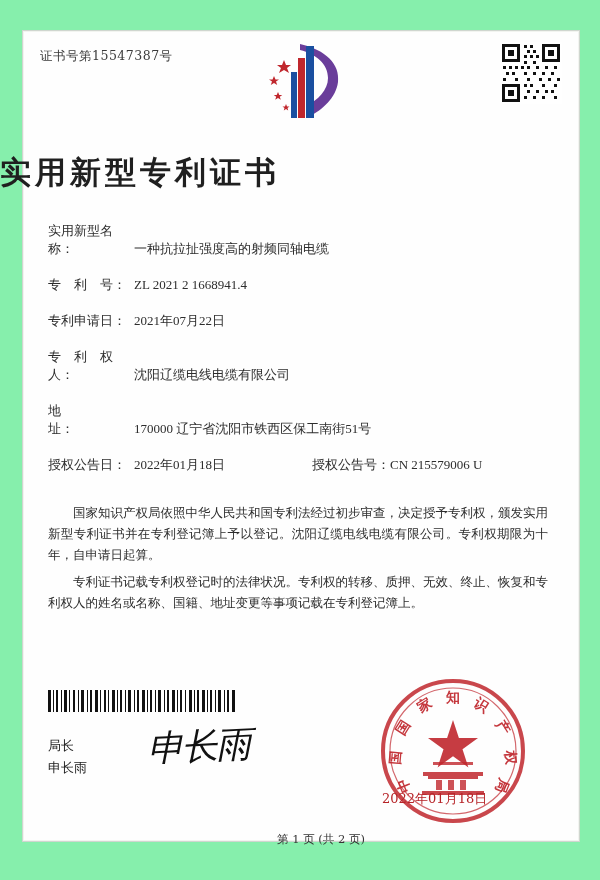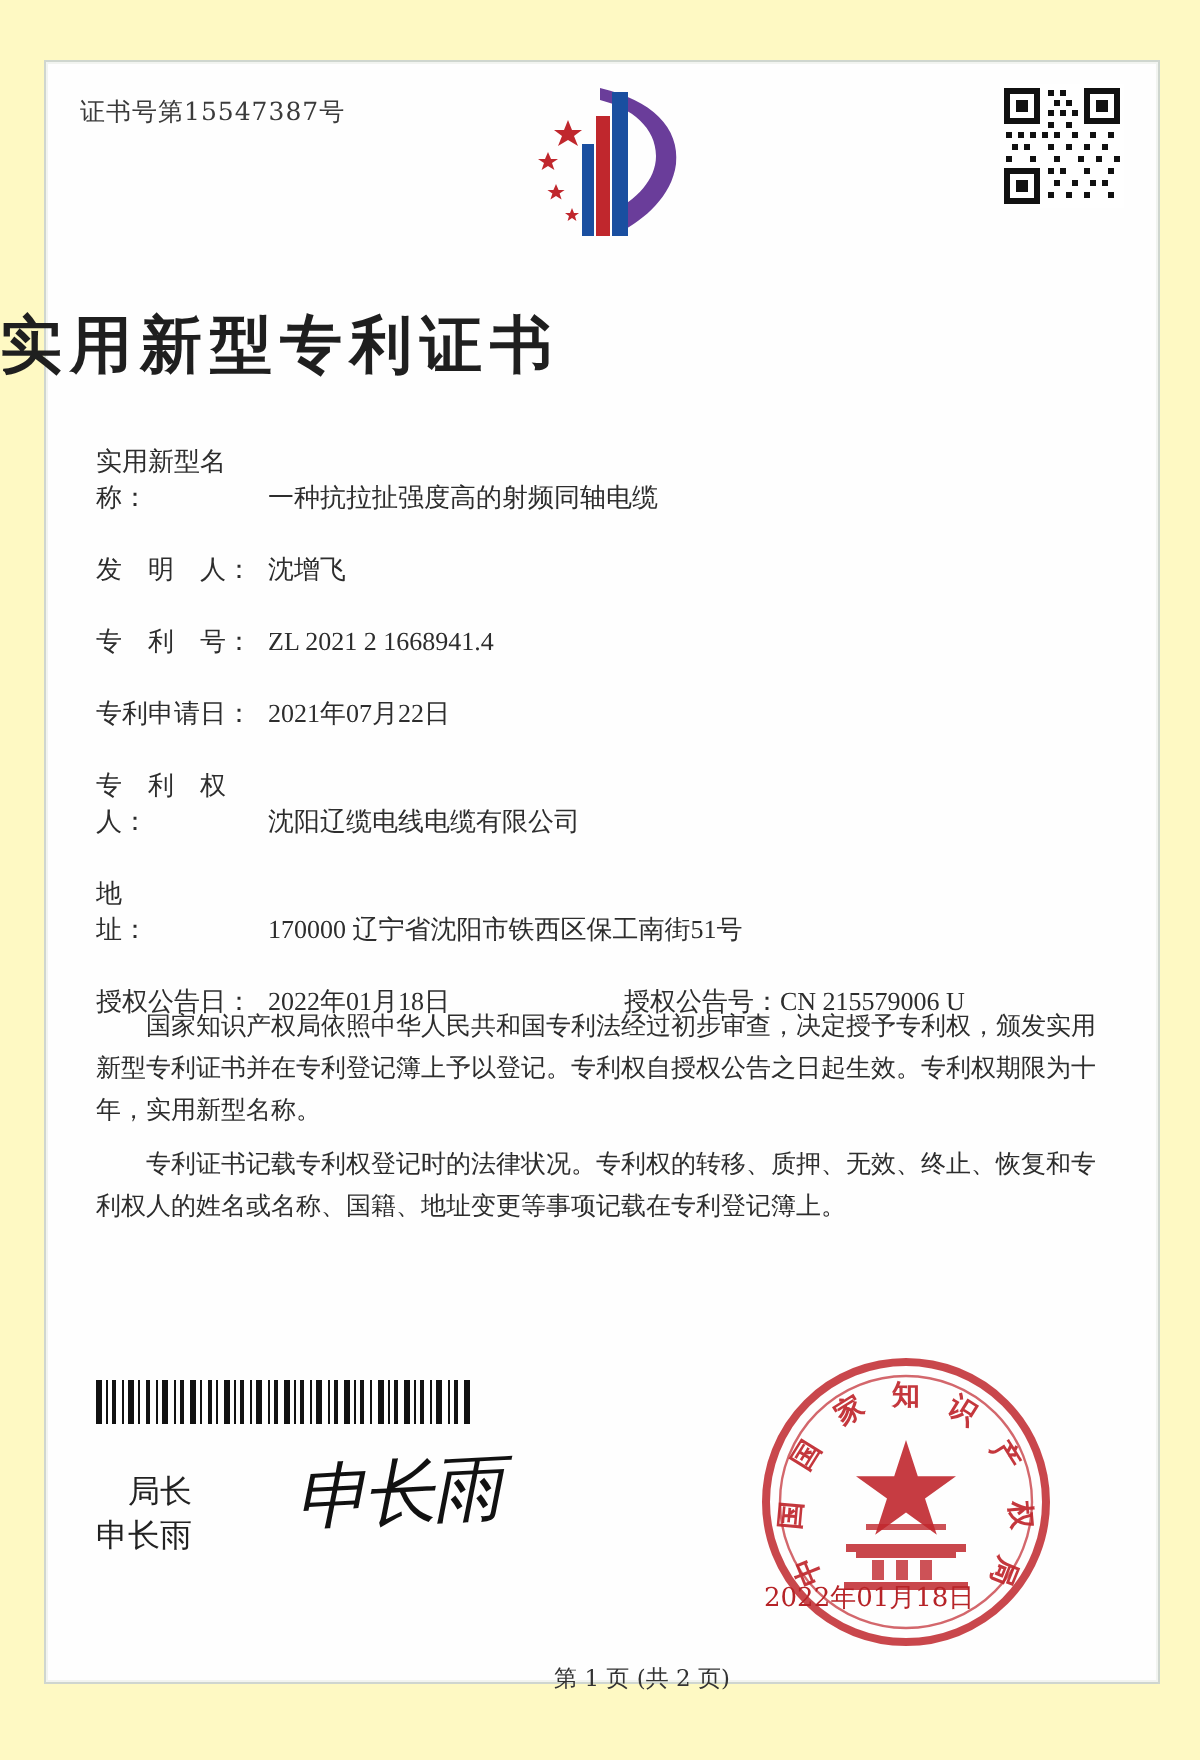--- a/index.html
+++ b/index.html
@@ -10,21 +10,21 @@
   body {
     width: 600px;
     height: 880px;
     font-family: "Liberation Serif", "DejaVu Serif", serif;
     color: #2b2b2b;
   }
   .page {
     position: relative;
     width: 600px;
     height: 880px;
-    background: #fef9c3;
+    background: #86efac;
     overflow: hidden;
   }
   .cert-frame {
     position: absolute;
     left: 22px;
     top: 30px;
     width: 556px;
     height: 810px;
     border: 1px solid #cfd6cf;
     background: #fefefe;
@@ -114,25 +114,24 @@
     position: absolute;
     left: 48px;
     top: 690px;
     width: 190px;
     height: 22px;
   }
   .sign-block {
     position: absolute;
     left: 48px;
     top: 735px;
-    font-size: 16px;
+    font-size: 13px;
     line-height: 22px;
     color: #222;
     font-family: "DejaVu Serif", "Liberation Serif", serif;
-    text-align: right;
   }
   .signature {
     position: absolute;
     left: 148px;
     top: 722px;
     width: 128px;
     height: 62px;
     font-size: 36px;
     color: #111;
     font-family: "DejaVu Serif", "Liberation Serif", serif;
@@ -247,44 +246,41 @@
     </svg>
   </div>
 
   <div class="title">实用新型专利证书</div>
 
   <div class="fields">
     <div class="field">
       <span class="lab">实用新型名称：</span><span class="val">一种抗拉扯强度高的射频同轴电缆</span>
     </div>
     <div class="field">
-      <span class="lab">发　明　人：</span><span class="val">沈增飞</span>
-    </div>
-    <div class="field">
       <span class="lab">专　利　号：</span><span class="val">ZL 2021 2 1668941.4</span>
     </div>
     <div class="field">
       <span class="lab">专利申请日：</span><span class="val">2021年07月22日</span>
     </div>
     <div class="field">
       <span class="lab">专　利　权　人：</span><span class="val">沈阳辽缆电线电缆有限公司</span>
     </div>
     <div class="field">
       <span class="lab">地　　　　址：</span><span class="val">170000 辽宁省沈阳市铁西区保工南街51号</span>
     </div>
     <div class="field field-row2">
       <span class="lab">授权公告日：</span><span class="val">2022年01月18日</span>
       <span class="second">
         <span>授权公告号：</span><span>CN 215579006 U</span>
       </span>
     </div>
   </div>
 
   <div class="body-text">
-    <p>国家知识产权局依照中华人民共和国专利法经过初步审查，决定授予专利权，颁发实用新型专利证书并在专利登记簿上予以登记。专利权自授权公告之日起生效。专利权期限为十年，实用新型名称。</p>
+    <p>国家知识产权局依照中华人民共和国专利法经过初步审查，决定授予专利权，颁发实用新型专利证书并在专利登记簿上予以登记。沈阳辽缆电线电缆有限公司。专利权期限为十年，自申请日起算。</p>
     <p>专利证书记载专利权登记时的法律状况。专利权的转移、质押、无效、终止、恢复和专利权人的姓名或名称、国籍、地址变更等事项记载在专利登记簿上。</p>
   </div>
 
   <div class="barcode">
     <svg viewBox="0 0 190 22" width="190" height="22">
       <g fill="#111">
         <rect x="0" y="0" width="3" height="22"></rect>
           <rect x="5" y="0" width="1" height="22"></rect>
           <rect x="8" y="0" width="2" height="22"></rect>
         <rect x="13" y="0" width="1" height="22"></rect>

